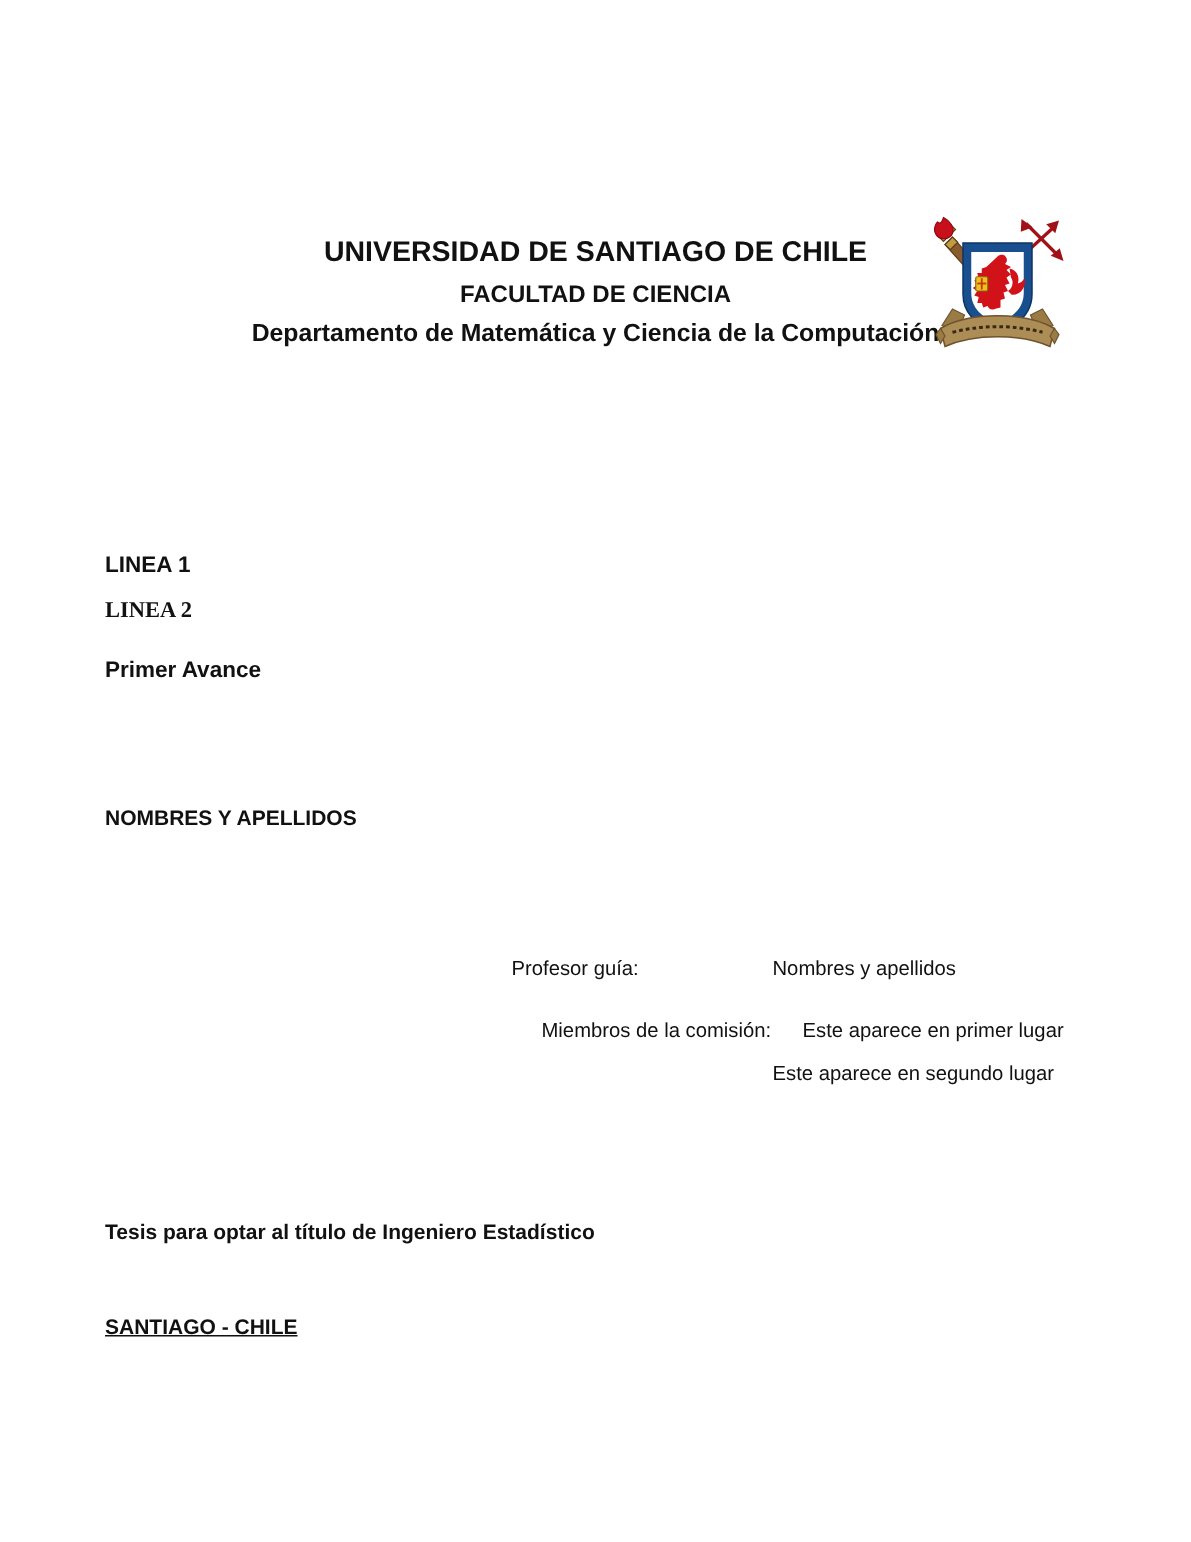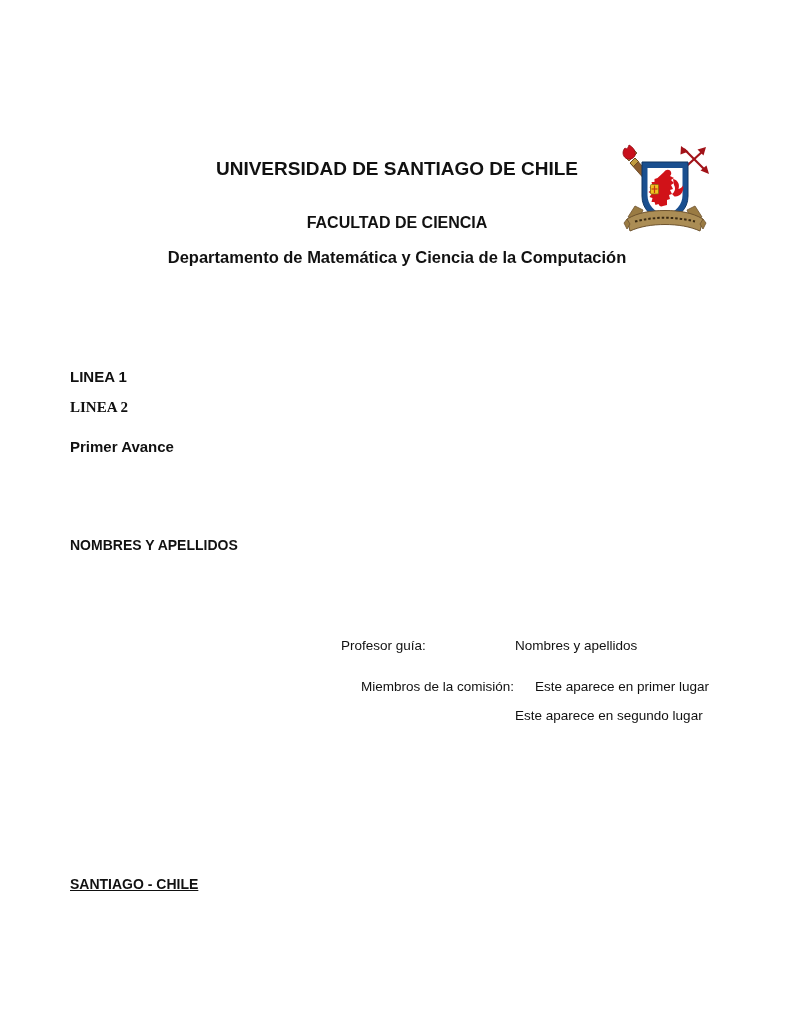--- a/index.html
+++ b/index.html
@@ -21,22 +21,22 @@
     position:relative;
     width:794px;
     height:1028px;
     background:#ffffff;
     overflow:hidden;
   }
   .abs{position:absolute;}
   
   .hdr{left:0;width:794px;text-align:center;font-weight:bold;white-space:nowrap;}
   .hdr-university{top:158px;font-size:19px;}
-  .hdr-faculty{top:188px;font-size:16px;margin-top:26px;}
-  .hdr-department{top:213px;font-size:16.5px;margin-top:35px;}
+  .hdr-faculty{top:188px;font-size:16px;}
+  .hdr-department{top:213px;font-size:16.5px;}
   
   .ctr{left:70px;width:724px;white-space:nowrap;}
   .t-linea1{top:368px;font-size:15px;font-weight:bold;}
   .t-linea2{top:399px;font-size:15px;font-weight:bold;font-family:Liberation Serif, serif;}
   .t-avance{top:438px;font-size:15px;font-weight:bold;}
   .t-author{top:537px;font-size:14px;font-weight:bold;}
   .t-tesis{top:813px;font-size:14px;font-weight:bold;}
   .t-city{top:876px;font-size:14px;font-weight:bold;text-decoration:underline;}
   .t-year{top:910px;font-size:14px;font-weight:bold;}
   
@@ -115,15 +115,16 @@
 
   <div class="abs ctr t-author">NOMBRES Y APELLIDOS</div>
 
   <div class="abs lbl row-advisor">Profesor guía:</div>
   <div class="abs val row-advisor">Nombres y apellidos</div>
 
   <div class="abs lbl row-members">Miembros de la comisión:</div>
   <div class="abs val row-members">Este aparece en primer lugar</div>
   <div class="abs val row-member2">Este aparece en segundo lugar</div>
 
+  <div class="abs ctr t-tesis">Tesis para optar al título de Ingeniero Estadístico</div>
   <div class="abs ctr t-city">SANTIAGO - CHILE</div>
 
 </div>
 
 </body></html>

